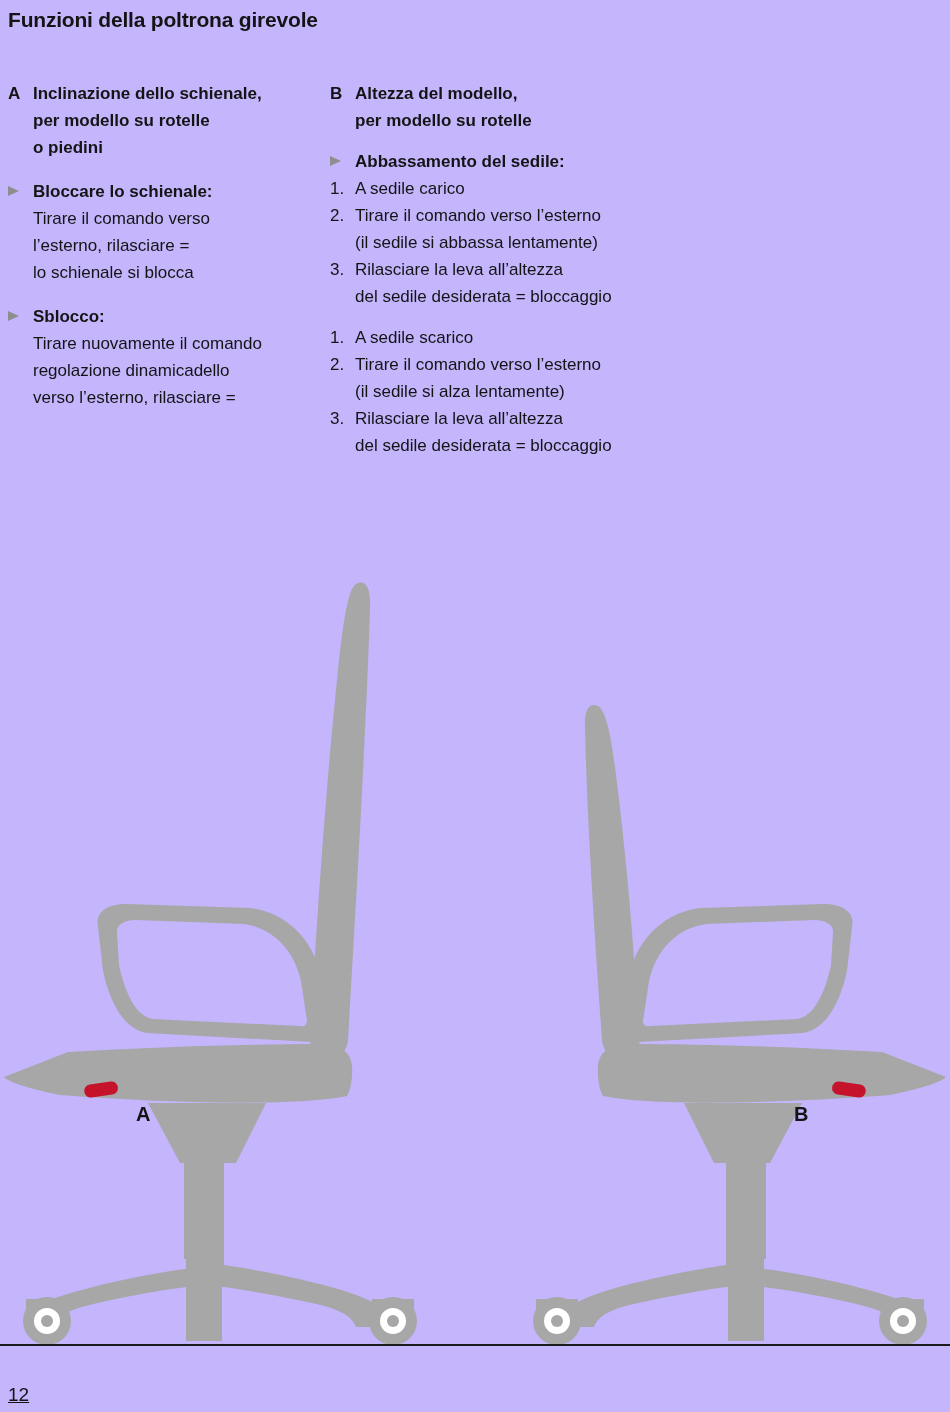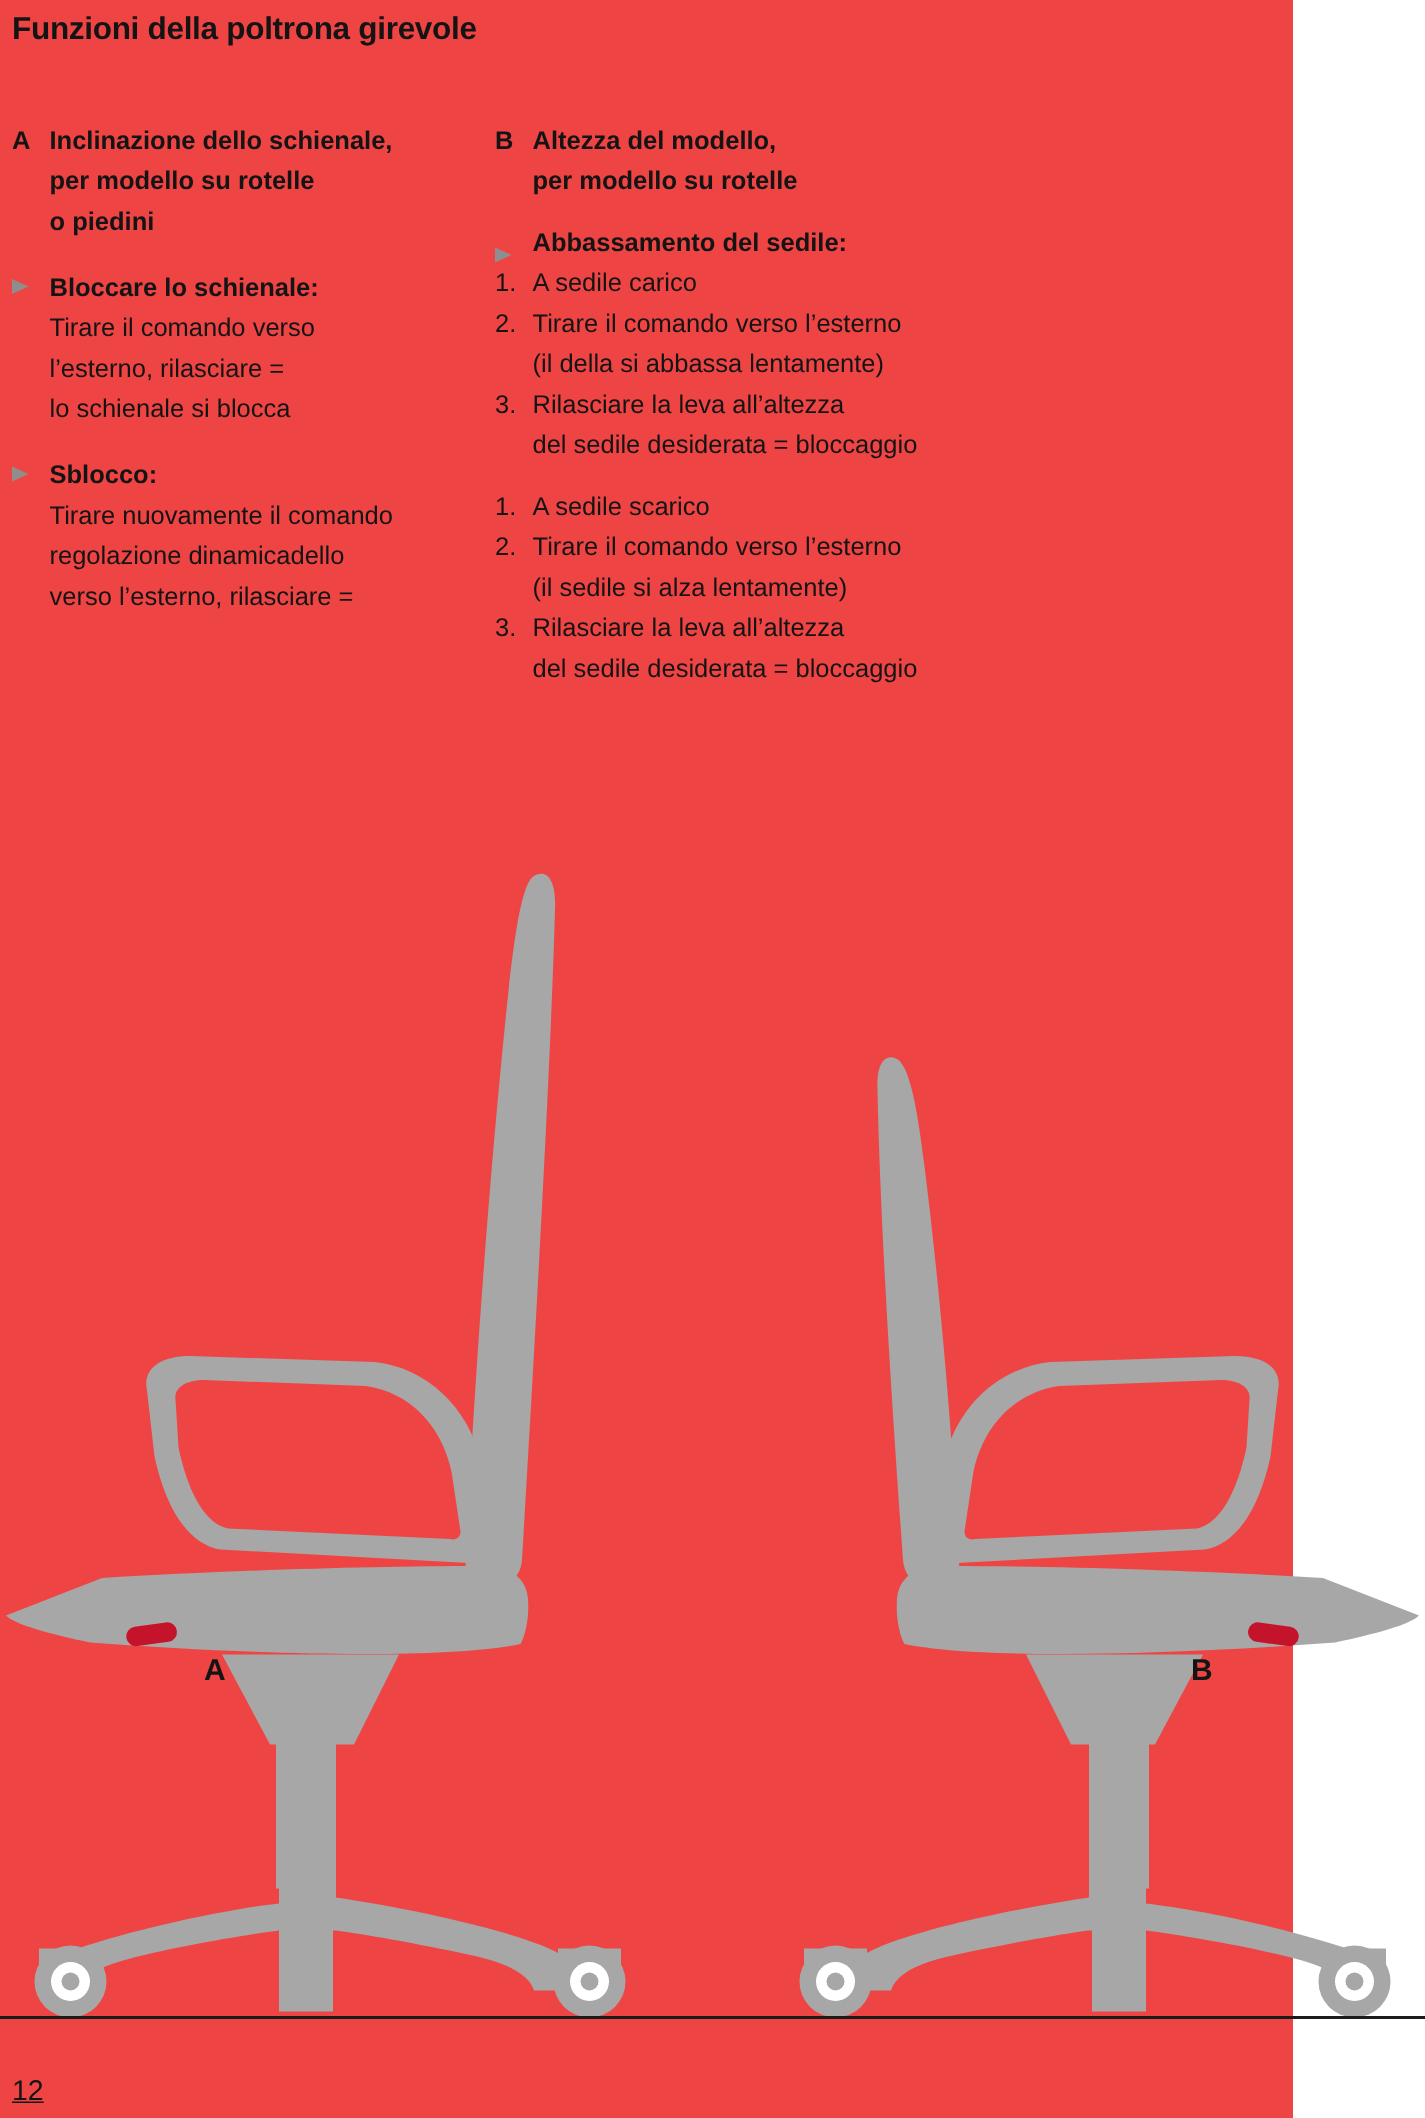--- a/index.html
+++ b/index.html
@@ -4,21 +4,21 @@
 <style>
   * { margin:0; padding:0; box-sizing:border-box; }
   html,body { background:#ffffff; }
   body {
     width:950px; height:1412px;
     font-family:"Liberation Sans", sans-serif;
     color:#141414;
     position:relative;
     overflow:hidden;
   }
-  .page { position:relative; width:862px; height:1412px; background:#ef4444; }
+  .page { position:relative; width:950px; height:1412px; background:#c4b5fd; }
 
   .title {
     position:absolute; left:8px; top:8px;
     font-size:21px; font-weight:bold; letter-spacing:-0.2px;
   }
 
   .col { position:absolute; top:80px; font-size:17px; line-height:27px; }
   .col-a { left:8px;  width:312px; }
   .col-b { left:330px; width:345px; }
   .bold { font-weight:bold; }
@@ -29,21 +29,21 @@
   .bullet-item { display:flex; margin-top:17px; }
   .marker { flex:0 0 25px; padding-top:8px; }
   .tri {
     display:block; width:0; height:0;
     border-left:11px solid #8e8e8e;
     border-top:5.5px solid transparent;
     border-bottom:5.5px solid transparent;
   }
 
   .b-group { margin-top:14px; }
-  .bullet-line { display:flex;align-items:flex-end; }
+  .bullet-line { display:flex; }
   .step { display:flex; }
   .num { flex:0 0 25px; }
 
   .chair { position:absolute; top:575px; }
   .chair-left  { left:0px; }
   .chair-right { left:520px; }
 
   .floor-line {
     position:absolute; left:0; top:1344px;
     width:950px; height:2px; background:#1b1b1b;
@@ -116,21 +116,21 @@
       <div class="step">
         <span class="num">1.</span>
         <div>
           <div>A sedile carico</div>
         </div>
       </div>
       <div class="step">
         <span class="num">2.</span>
         <div>
           <div>Tirare il comando verso l’esterno</div>
-          <div>(il della si abbassa lentamente)</div>
+          <div>(il sedile si abbassa lentamente)</div>
         </div>
       </div>
       <div class="step">
         <span class="num">3.</span>
         <div>
           <div>Rilasciare la leva all’altezza</div>
           <div>del sedile desiderata = bloccaggio</div>
         </div>
       </div>
     </div>

